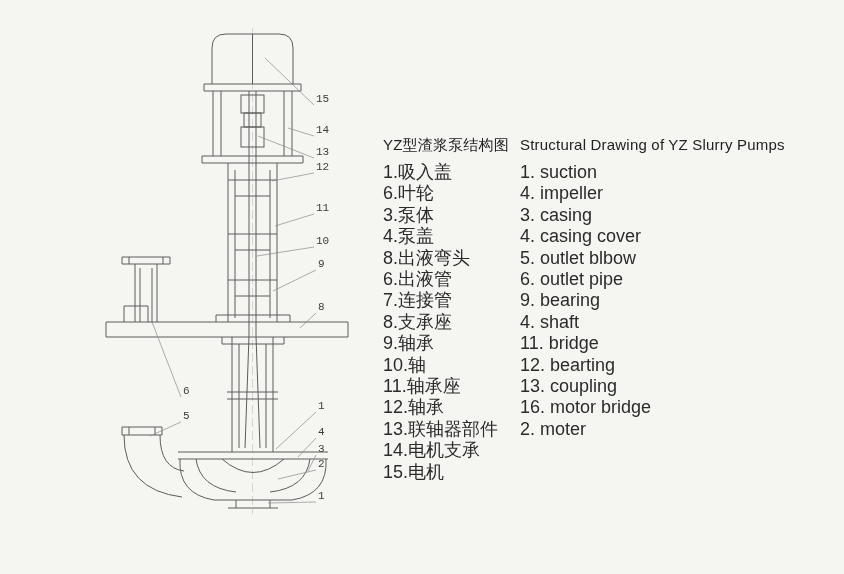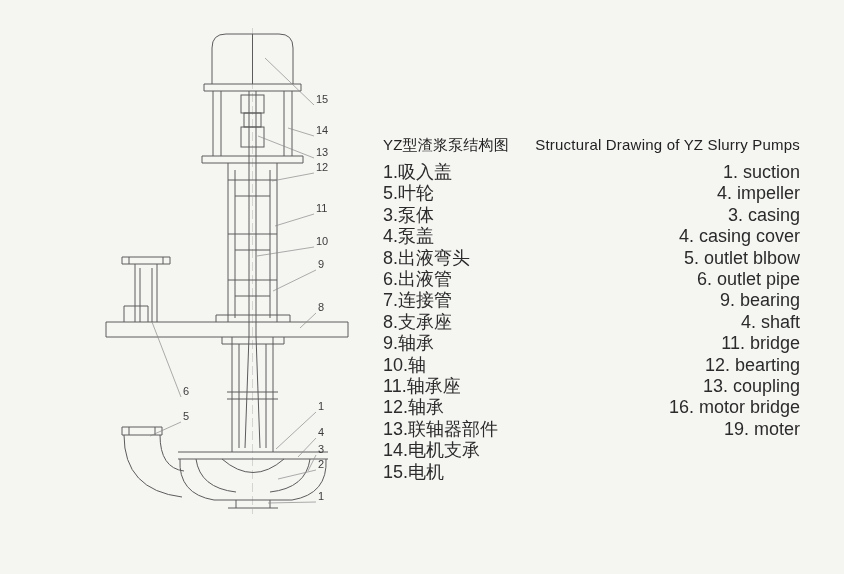--- a/index.html
+++ b/index.html
@@ -11,25 +11,25 @@
     color:#2b2b2b;
     overflow:hidden;
   }
   .drawing{position:absolute;left:0;top:0;width:370px;height:574px;}
   .drawing svg{position:absolute;left:0;top:0;}
   .callout{
     position:absolute;
     font-size:11px;
     line-height:14px;
     color:#3c3c3c;
-    font-family:Liberation Sans, sans-serif;
+    font-family:Liberation Mono, monospace;
   }
   .col{position:absolute;top:134px;}
   .col-zh{left:383px;width:140px;}
-  .col-en{left:520px;width:280px;text-align:right;}
+  .col-en{left:520px;width:280px;}
   .hdr{
     font-size:15px;
     line-height:22px;
     white-space:nowrap;
     color:#222;
     margin-bottom:6px;
     letter-spacing:0.2px;
   }
   .item{
     font-size:18px;
@@ -173,21 +173,21 @@
         <span class="callout" style="left: 318px; top: 489px;">1</span>
         <span class="callout" style="left: 183px; top: 384px;">6</span>
         <span class="callout" style="left: 183px; top: 409px;">5</span>
       </div>
   </div>
 
   <div class="col col-zh">
     <div class="hdr">YZ型渣浆泵结构图</div>
     <div id="zh-list">
         <div class="item">1.吸入盖</div>
-        <div class="item">5.叶轮</div>
+        <div class="item">6.叶轮</div>
         <div class="item">3.泵体</div>
         <div class="item">4.泵盖</div>
         <div class="item">8.出液弯头</div>
         <div class="item">6.出液管</div>
         <div class="item">7.连接管</div>
         <div class="item">8.支承座</div>
         <div class="item">9.轴承</div>
         <div class="item">10.轴</div>
         <div class="item">11.轴承座</div>
         <div class="item">12.轴承</div>
@@ -205,17 +205,17 @@
         <div class="item">3. casing</div>
         <div class="item">4. casing cover</div>
         <div class="item">5. outlet blbow</div>
         <div class="item">6. outlet pipe</div>
         <div class="item">9. bearing</div>
         <div class="item">4. shaft</div>
         <div class="item">11. bridge</div>
         <div class="item">12. bearting</div>
         <div class="item">13. coupling</div>
         <div class="item">16. motor bridge</div>
-        <div class="item">19. moter</div>
+        <div class="item">2. moter</div>
       </div>
   </div>
 
 </div>
 
 </body></html>

